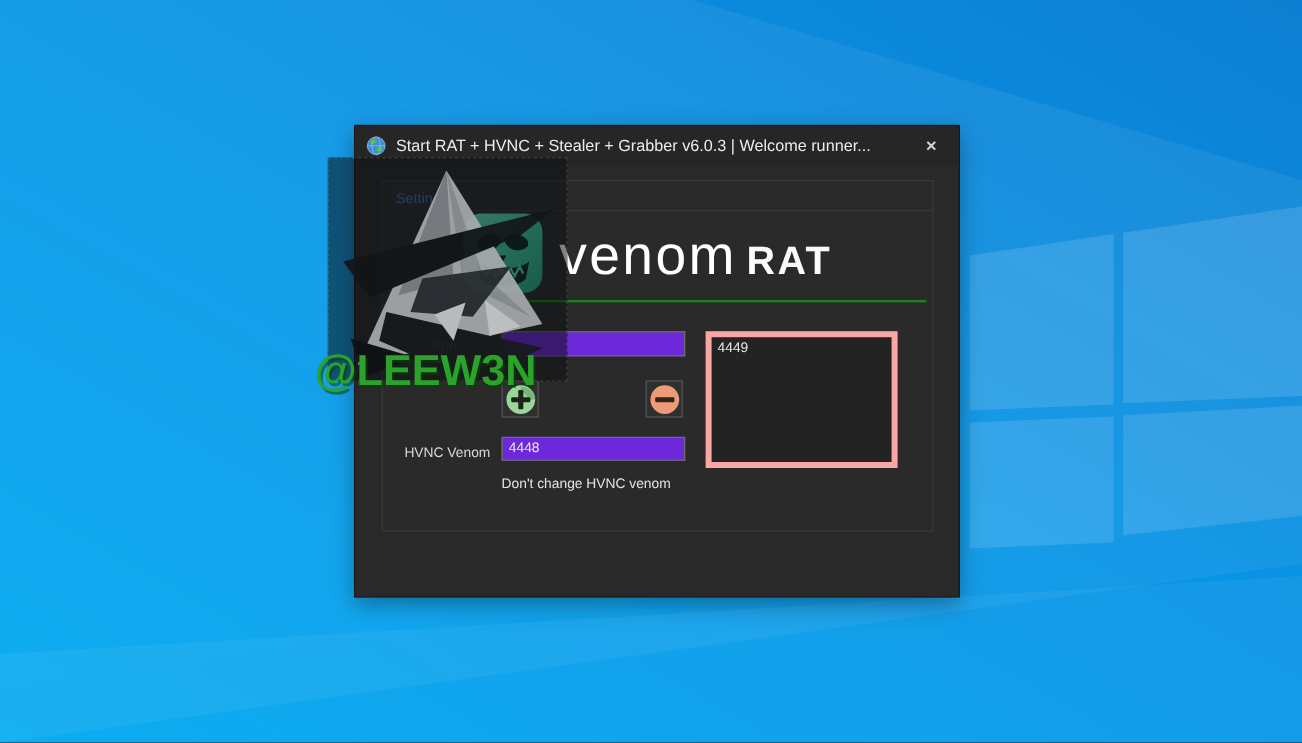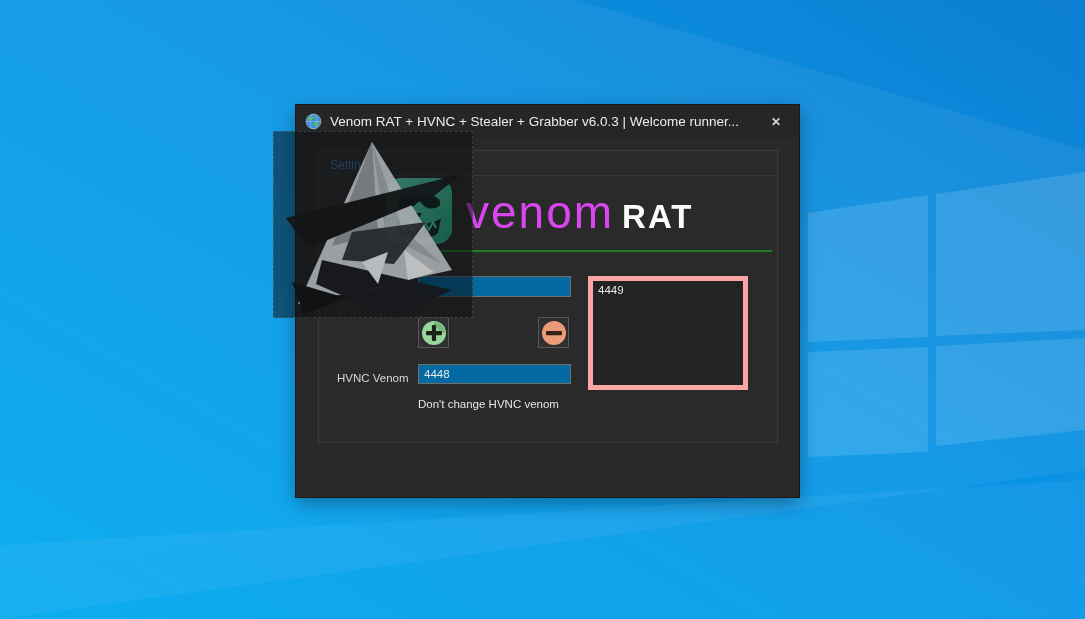--- a/index.html
+++ b/index.html
@@ -24,27 +24,27 @@
   
   #tabctl { position:absolute; left:22px; top:45px; width:460px; height:293px;
             border:1px solid #3b3b3b; background:#2a2a2a; }
   #tab-settings { position:absolute; left:5px; top:3px; padding:4px 10px 5px 6px;
                   font-size:12px; color:#3b74bd; background:#2d2d2d; }
   #tab-underline { position:absolute; left:76px; right:0; top:24px; height:1px; background:#383838; }
 
   
   #app-logo { position:absolute; left:89px; top:72px; width:68px; height:68px; }
   #wordmark { position:absolute; left:170px; top:84px; display:flex; align-items:baseline; }
-  #word-light { font-size:46px; font-weight:400; letter-spacing:2px; color:#d946ef; line-height:1;text-align:right; }
+  #word-light { font-size:46px; font-weight:400; letter-spacing:2px; color:#ffffff; line-height:1;text-align:right; }
   #word-bold  { font-size:33px; font-weight:700; letter-spacing:2px; color:#fafafa; line-height:1; margin-left:8px; }
   #accent-line { position:absolute; left:89px; top:145px; width:387px; height:2px; background:#1f7e1f; }
 
   
   .lbl { position:absolute; font-size:11.5px; color:#d9d9d9; white-space:nowrap; }
-  .tbox { position:absolute; background:#0369a1; border:1px solid #6f6f6f; color:#eaeaea;
+  .tbox { position:absolute; background:#6d28d9; border:1px solid #6f6f6f; color:#eaeaea;
           font-size:11.5px; font-family:"Liberation Sans", sans-serif; padding:2px 5px; outline:none; }
   #port-label { left:64px; top:178px; }
   #port-input { left:122px; top:171px; width:153px; height:21px; }
   .circle-btn { position:absolute; width:31px; height:31px; background:#2f2f2f;
                 border:1px solid #575757; display:flex; align-items:center; justify-content:center; cursor:pointer; }
   #add-btn { left:122px; top:212px; }
   #remove-btn { left:242px; top:212px; }
   #ports-list { position:absolute; left:292px; top:171px; width:160px; height:114px;
                 background:#232323; border:5px solid #fca5a5; overflow:hidden; }
   #ports-list .item { font-size:11.5px; color:#eaeaea; padding:3px 5px 2px 5px; }
@@ -94,21 +94,21 @@
 
     <div id="titlebar">
       <svg id="title-icon" viewBox="0 0 16 16">
         <circle cx="8" cy="8" r="7" fill="#3f8fd6"></circle>
         <path d="M3,5 Q6,2 9,4 Q7,7 4,7 Z" fill="#57b847"></path>
         <path d="M9,9 Q12,8 13,11 Q10,13 8,12 Z" fill="#57b847"></path>
         <ellipse cx="8" cy="8" rx="7" ry="7" fill="none" stroke="#cfe8f8" stroke-width="0.7" opacity="0.6"></ellipse>
         <ellipse cx="8" cy="8" rx="3.2" ry="7" fill="none" stroke="#cfe8f8" stroke-width="0.6" opacity="0.5"></ellipse>
         <path d="M1,8 H15" stroke="#cfe8f8" stroke-width="0.6" opacity="0.5"></path>
       </svg>
-      <span id="title-text">Venom RAT + HVNC + Stealer + Grabber  v6.0.3 | Welcome runner...</span>
+      <span id="title-text">Start RAT + HVNC + Stealer + Grabber  v6.0.3 | Welcome runner...</span>
       <span id="close-btn">✕</span>
     </div>
 
     <div id="tabctl">
       <span id="tab-settings">Settings</span>
       <div id="tab-underline"></div>
     </div>
 
     <svg id="app-logo" viewBox="0 0 68 68">
       <defs>
@@ -167,14 +167,15 @@
         <polygon points="98,10 128,96 168,132 112,104" fill="#8f9397"></polygon>
         <polygon points="12,86 188,42 160,64 34,116" fill="#131517"></polygon>
         <polygon points="48,128 178,158 120,186 42,152" fill="#17191c"></polygon>
         <polygon points="78,100 152,90 120,132 68,128" fill="#2c2f33"></polygon>
         <polygon points="88,130 114,120 104,152" fill="#c6c9cc"></polygon>
         <polygon points="18,150 72,166 30,182" fill="#101214"></polygon>
         <polygon points="130,118 160,140 134,148" fill="#caccce"></polygon>
       </g>
     </svg>
   </div>
+  <div id="handle">@LEEW3N</div>
 
 </div>
 
 </body></html>

